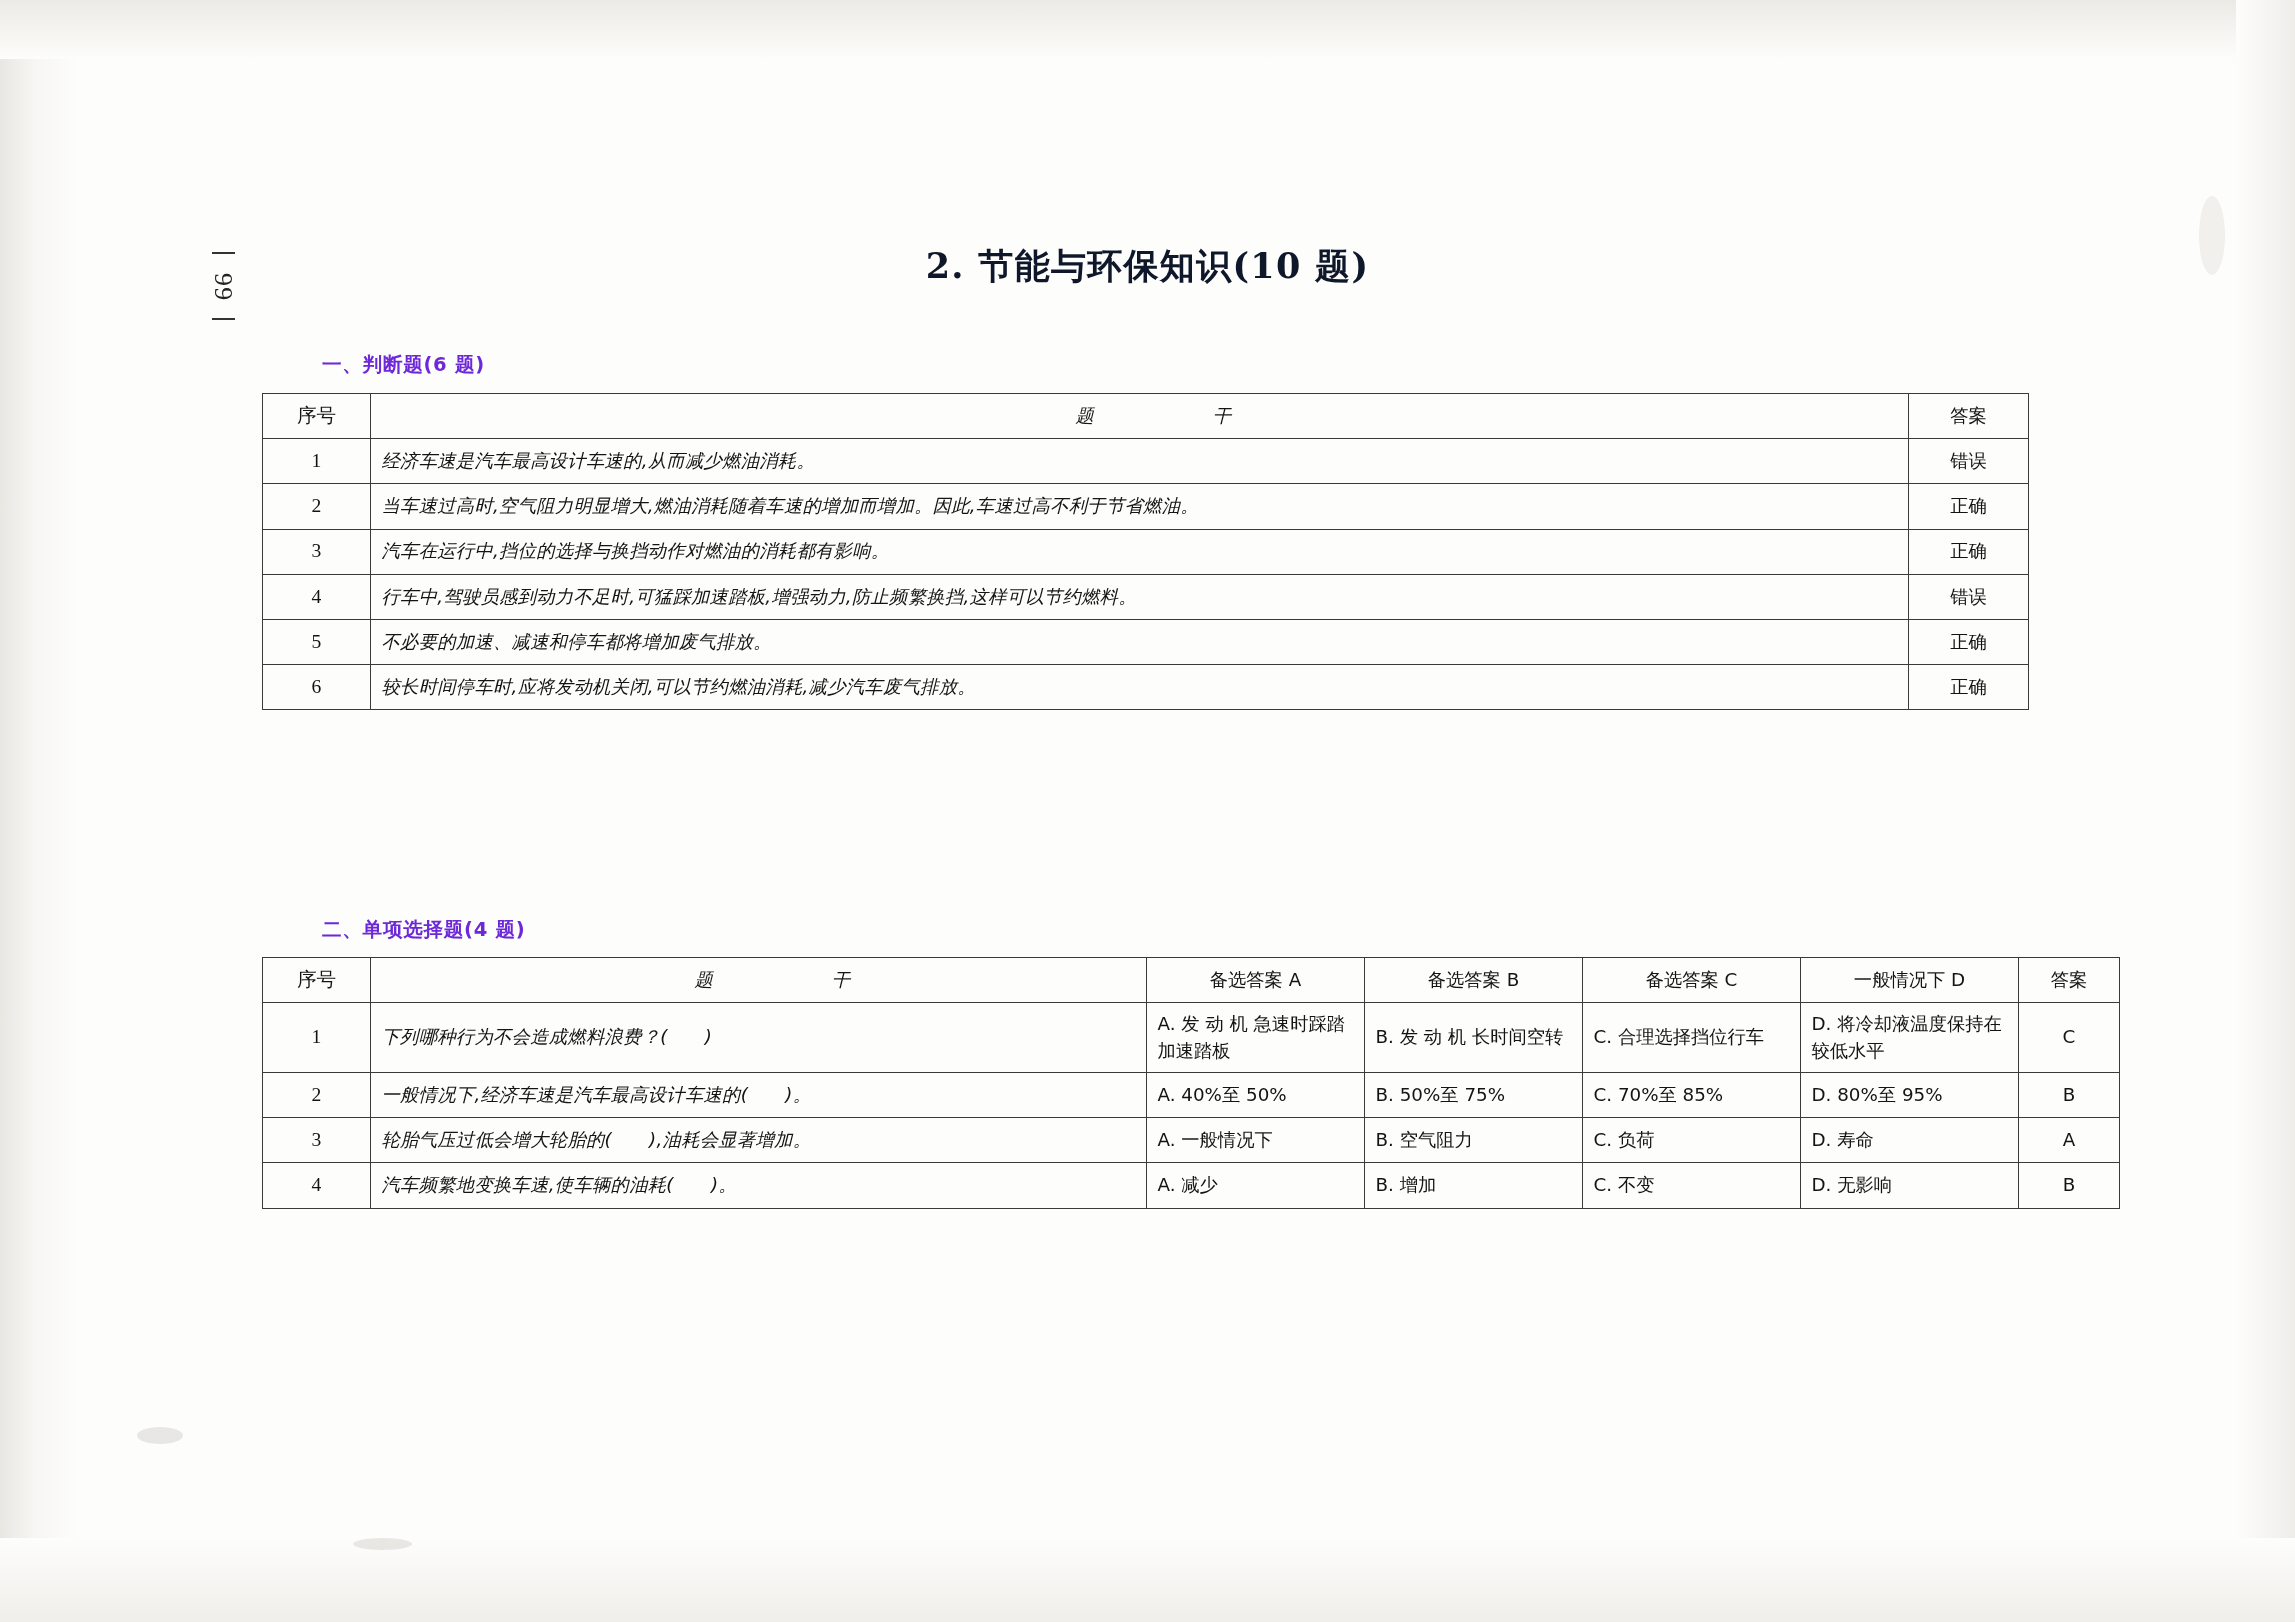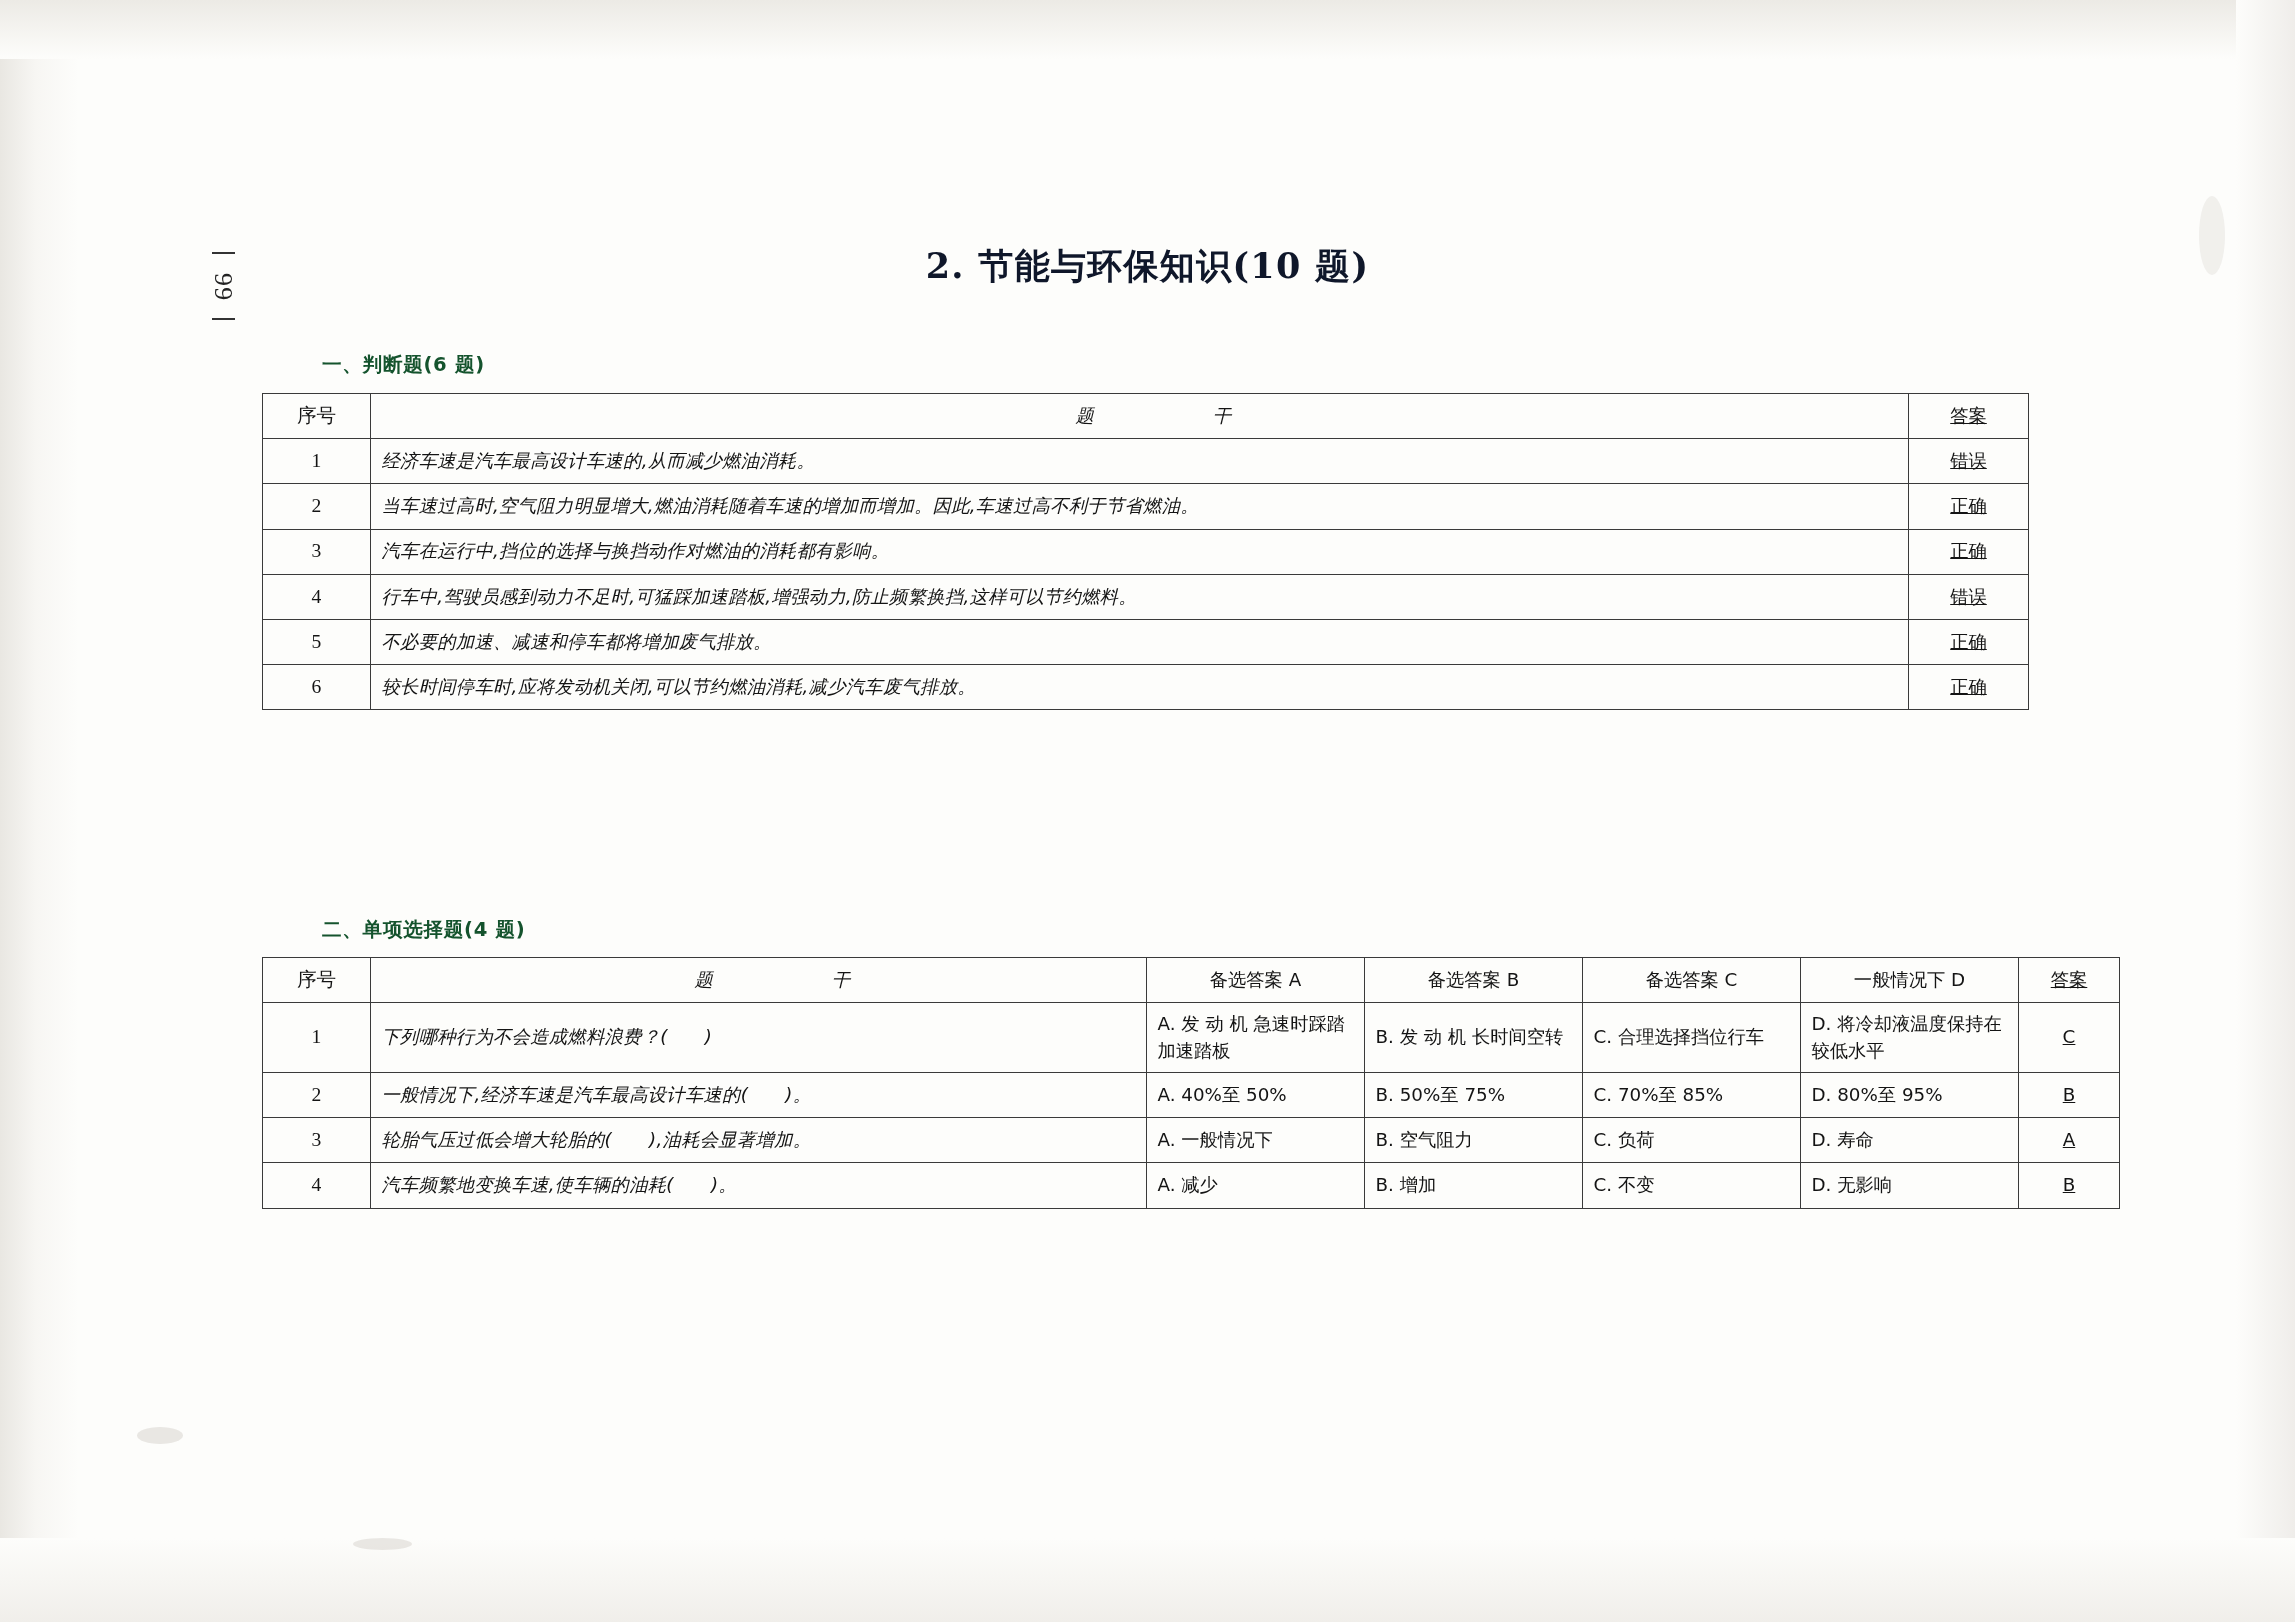--- a/index.html
+++ b/index.html
@@ -83,21 +83,21 @@
     font-size: 35px;
     letter-spacing: 1.3px;
     color: #0f172a;
   }
 
   .section-head {
     position: absolute;
     font-family: "DejaVu Sans", "Liberation Sans", sans-serif;
     font-weight: 700;
     font-size: 19.6px;
-    color: #14532d;
+    color: #6d28d9;
     letter-spacing: 0.7px;
   }
   #sec1-head { left: 322px; top: 351px; }
   #sec2-head { left: 322px; top: 916px; }
 
   table.qtable {
     position: absolute;
     border-collapse: collapse;
     table-layout: fixed;
     background: transparent;
@@ -116,21 +116,20 @@
     font-family: "Liberation Serif", serif;
     font-size: 19.6px;
   }
   table.qtable .c-stem {
     text-align: left;
     letter-spacing: 0.3px;
     font-style: italic;
   }
   table.qtable .c-ans {
     text-align: center;
-    text-decoration: underline;
   }
   table.qtable thead td {
     text-align: center;
     font-weight: 400;
   }
   .hdr-stem {
     letter-spacing: 27.5px;
     padding-left: 27.5px;
   }
 

